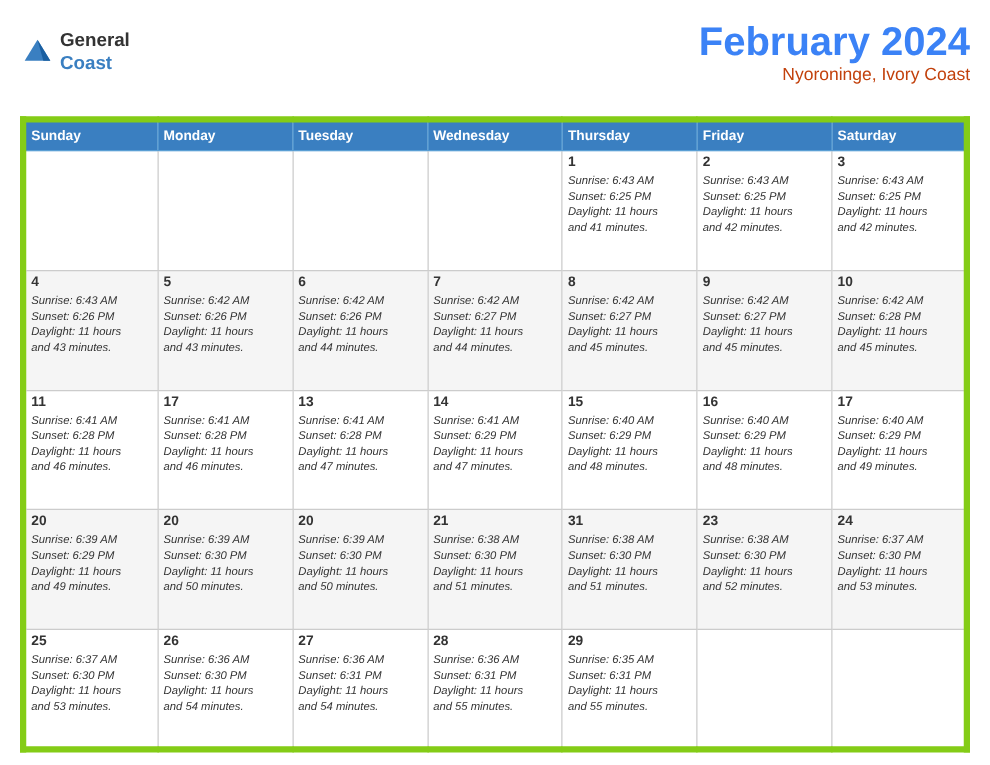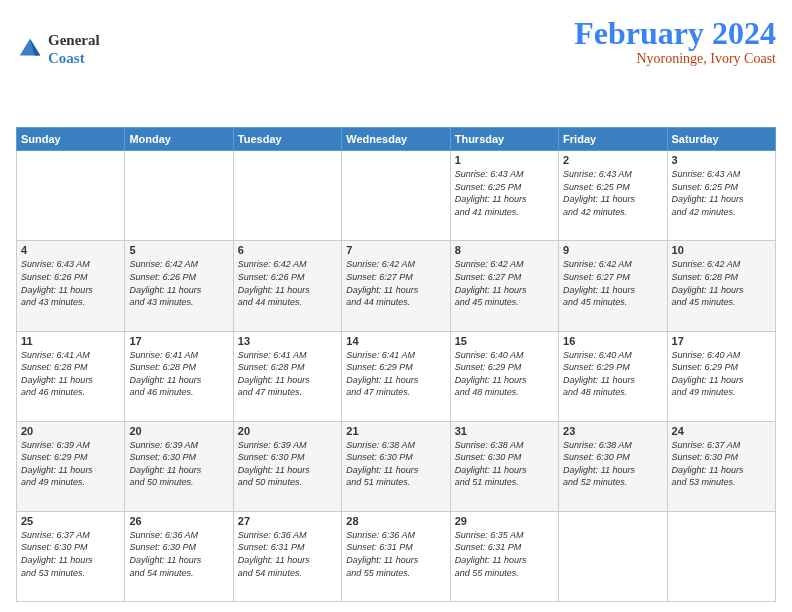--- a/index.html
+++ b/index.html
@@ -13,23 +13,22 @@
     .page {
       width: 792px;
       height: 612px;
       padding: 16px 16px 10px 16px;
       display: flex;
       flex-direction: column;
     }
     .header {
       display: flex;
       justify-content: space-between;
-      align-items: flex-end;
-      margin-bottom: 16px;
-      font-family: Liberation Serif, serif;
+      align-items: center;
+      margin-bottom: 26px;
     }
     .logo {
       display: flex;
       align-items: center;
       gap: 4px;
     }
     .logo-text-general {
       font-size: 15px;
       font-weight: bold;
       color: #333;
@@ -51,25 +50,24 @@
       font-weight: bold;
       color: #3b82f6;
       line-height: 1.1;
     }
     .title-location {
       font-size: 14px;
       color: #c2410c;
     }
     .calendar {
       flex: 1;
-      border: 1px solid #84cc16;
+      border: 5px solid #84cc16;
       border-collapse: collapse;
       width: 100%;
       table-layout: fixed;
-      margin-top: 44px;
     }
     .calendar thead tr th {
       background-color: #3a7fc1;
       color: #fff;
       font-size: 11px;
       font-weight: bold;
       padding: 5px 4px;
       border: 1px solid #5a9fd4;
       text-align: left;
     }

